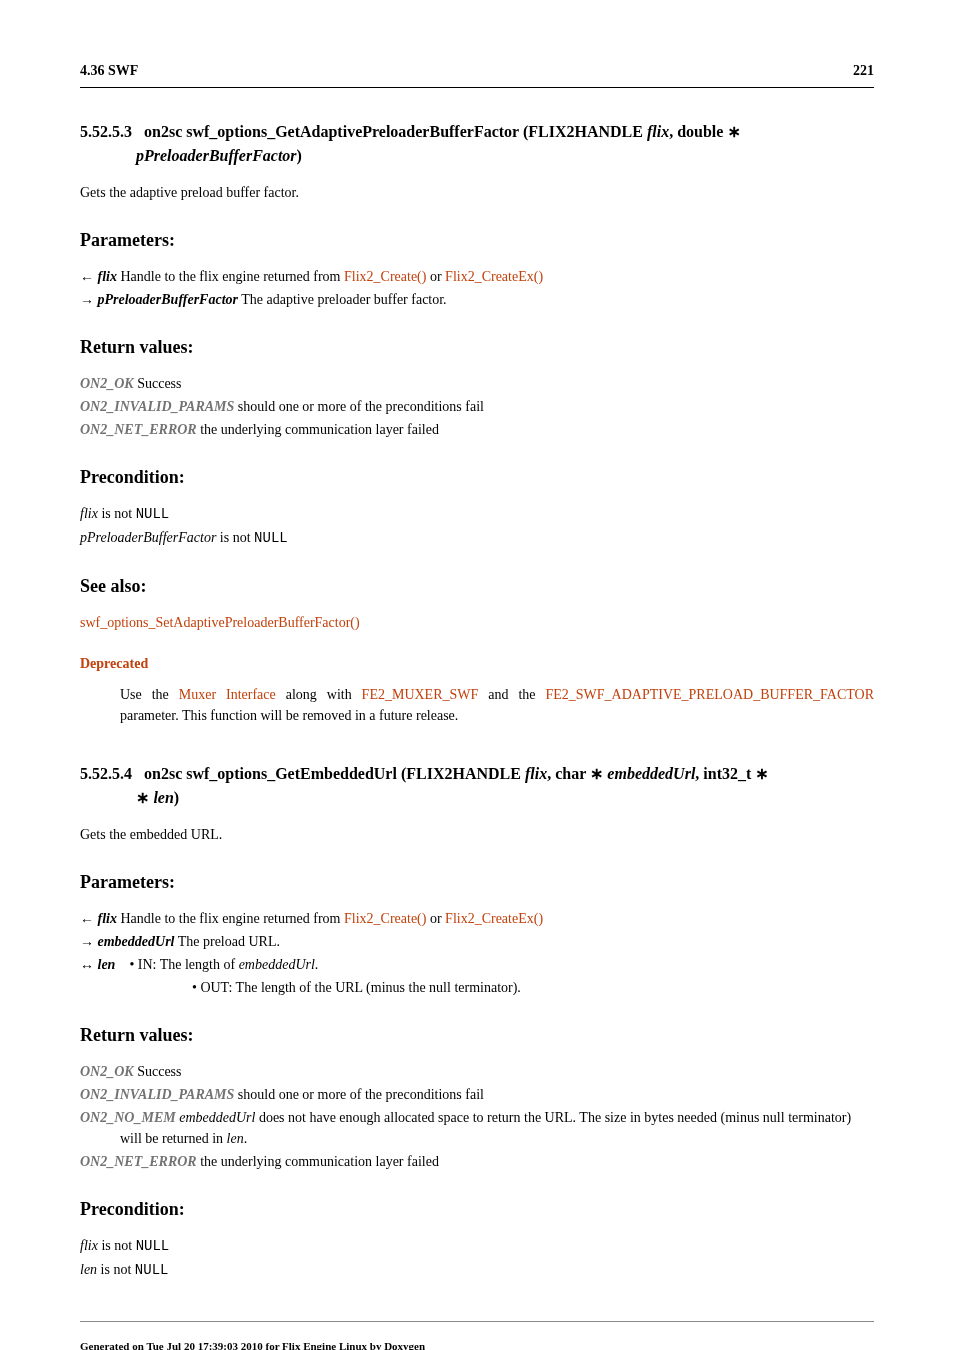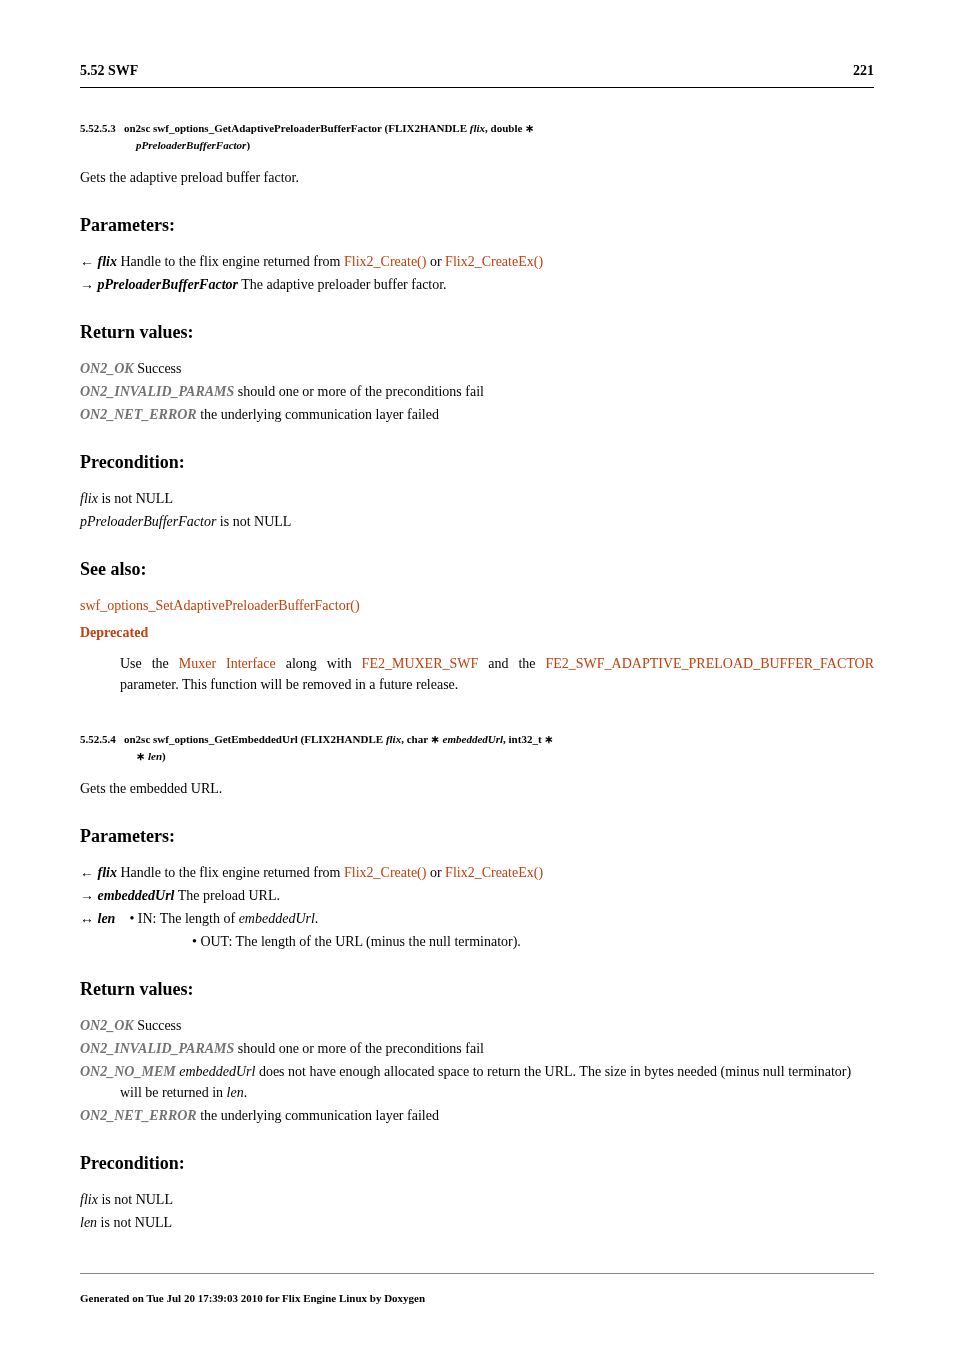--- a/index.html
+++ b/index.html
@@ -1,34 +1,34 @@
 <!DOCTYPE html>
 <html><head>
 <meta charset="utf-8">
 <style>
 body{font-family:"Times New Roman",Times,serif;font-size:14px;line-height:1.5;color:#000;max-width:954px;margin:0;padding:60px 80px 40px}
 .hdr{display:flex;justify-content:space-between;font-weight:bold;border-bottom:1px solid #000;padding-bottom:6px;margin-bottom:32px}
-h3{font-size:11px;font-weight:bold;margin:20px 0 14px}
+h3{font-size:16px;font-weight:bold;margin:20px 0 14px}
 h4{font-size:18px;font-weight:bold;margin:24px 0 12px}
 p{margin:10px 0}
-.mono{font-family:Liberation Serif, serif}
+.mono{font-family:Liberation Mono, monospace}
 .it{font-style:italic}
 a,.link{color:#c2410c;text-decoration:none}
 .bilink{color:#737373;font-style:italic;font-weight:bold}
 .indent{margin-left:40px}
 .hang{margin-left:40px;text-indent:-40px;margin-top:2px;margin-bottom:2px}
 .hang-s{margin-left:56px;text-indent:-56px;margin-top:2px;margin-bottom:2px}
 .tight{margin:2px 0}
 .footer{font-size:11px;font-weight:bold;margin-top:40px;border-top:1px solid #888;padding-top:16px}
 </style>
 </head>
 <body>
 
 <div class="hdr">
-  <span>5.52 SWF</span>
+  <span>4.36 SWF</span>
   <span>221</span>
 </div>
 
 <h3>
   <span>5.52.5.3</span>&nbsp;&nbsp;
   <span>on2sc swf_options_GetAdaptivePreloaderBufferFactor (FLIX2HANDLE </span><span class="it">flix</span><span>, double ∗</span><br>
   <span style="margin-left:56px" class="it">pPreloaderBufferFactor</span><span>)</span>
 </h3>
 
 <p>Gets the adaptive preload buffer factor.</p>
@@ -42,21 +42,21 @@
 <p class="hang"><a class="bilink">ON2_INVALID_PARAMS</a><span>  should one or more of the preconditions fail</span></p>
 <p class="hang"><a class="bilink">ON2_NET_ERROR</a><span>  the underlying communication layer failed</span></p>
 
 <h4>Precondition:</h4>
 <p class="indent tight"><span class="it">flix</span><span> is not </span><span class="mono">NULL</span></p>
 <p class="indent tight"><span class="it">pPreloaderBufferFactor</span><span> is not </span><span class="mono">NULL</span></p>
 
 <h4>See also:</h4>
 <p class="indent tight"><a class="link">swf_options_SetAdaptivePreloaderBufferFactor()</a></p>
 
-<p style="margin-top:6px"><a class="link" style="font-weight:bold">Deprecated</a></p>
+<p style="margin-top:20px"><a class="link" style="font-weight:bold">Deprecated</a></p>
 <p class="indent" style="text-align:justify">
   <span>Use the </span><a class="link">Muxer Interface</a><span> along with </span><a class="link">FE2_MUXER_SWF</a><span> and the </span><a class="link">FE2_SWF_ADAPTIVE_PRELOAD_BUFFER_FACTOR</a><span> parameter. This function will be removed in a future release.</span>
 </p>
 
 <h3 style="margin-top:36px">
   <span>5.52.5.4</span>&nbsp;&nbsp;
   <span>on2sc swf_options_GetEmbeddedUrl (FLIX2HANDLE </span><span class="it">flix</span><span>, char ∗ </span><span class="it">embeddedUrl</span><span>, int32_t ∗ </span><br>
   <span style="margin-left:56px">∗ </span><span class="it">len</span><span>)</span>
 </h3>
 

